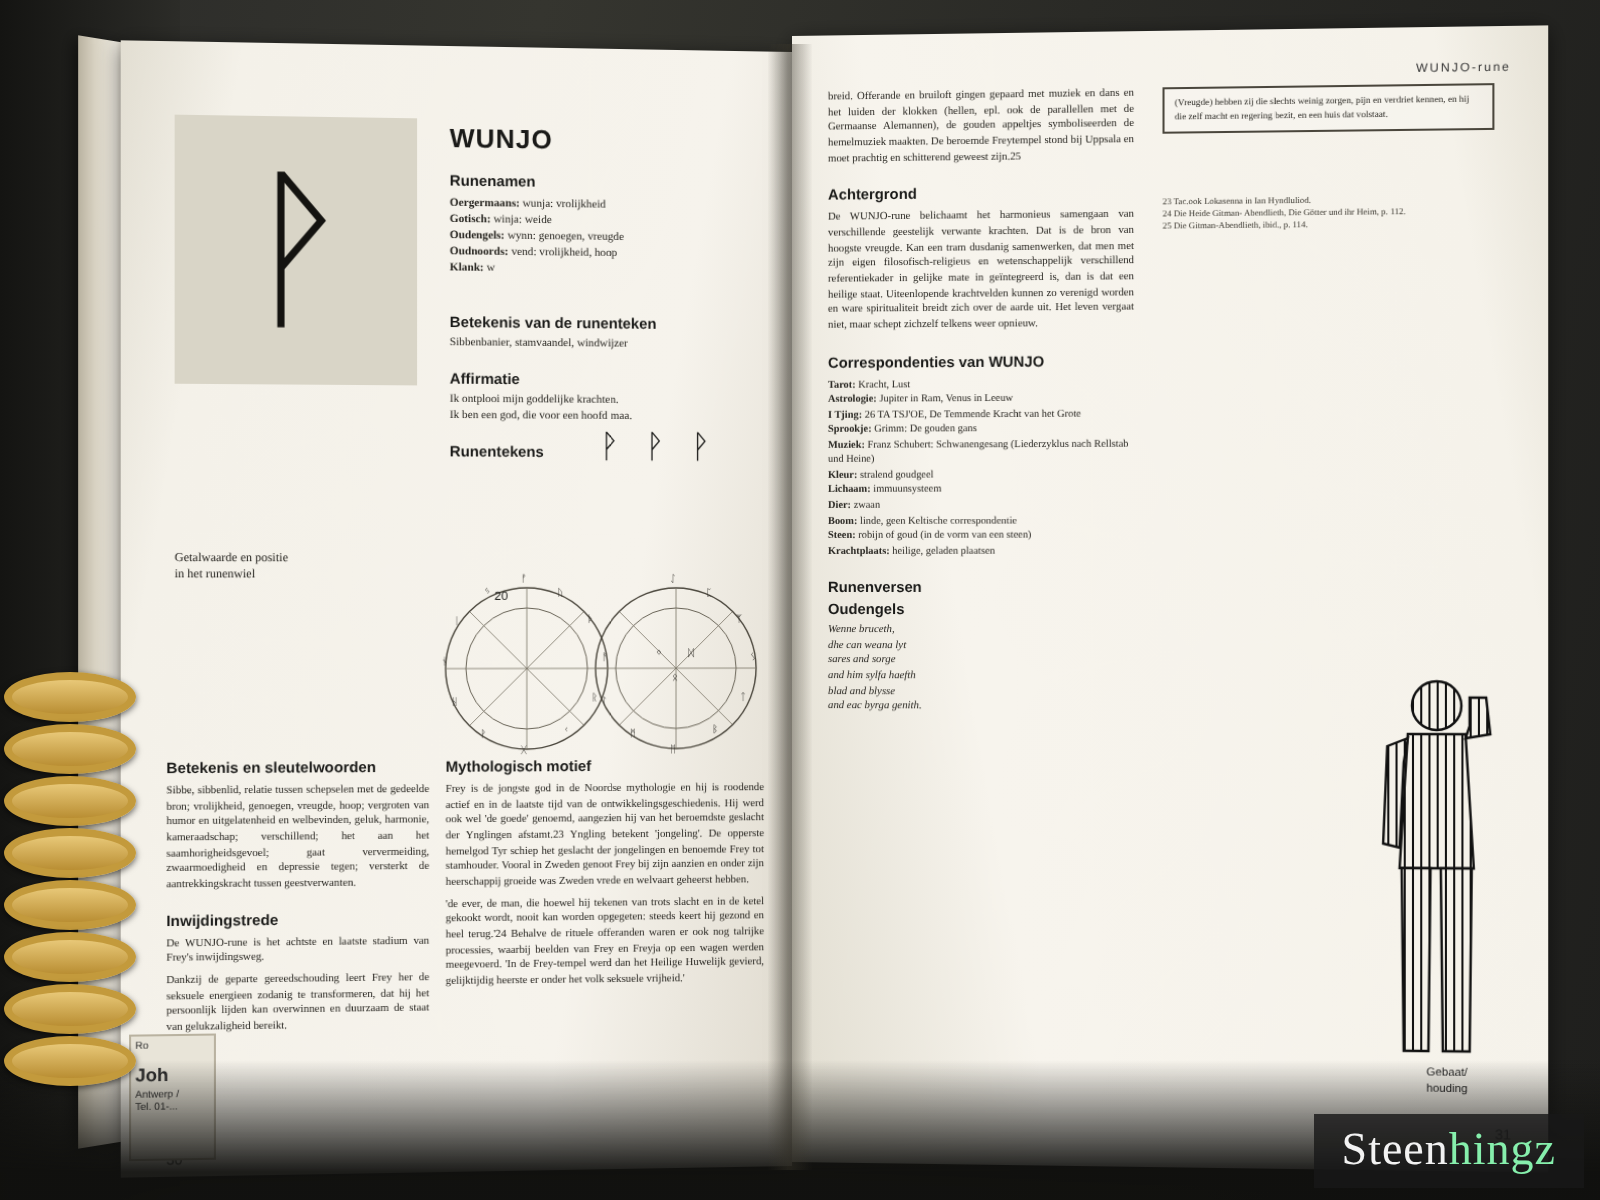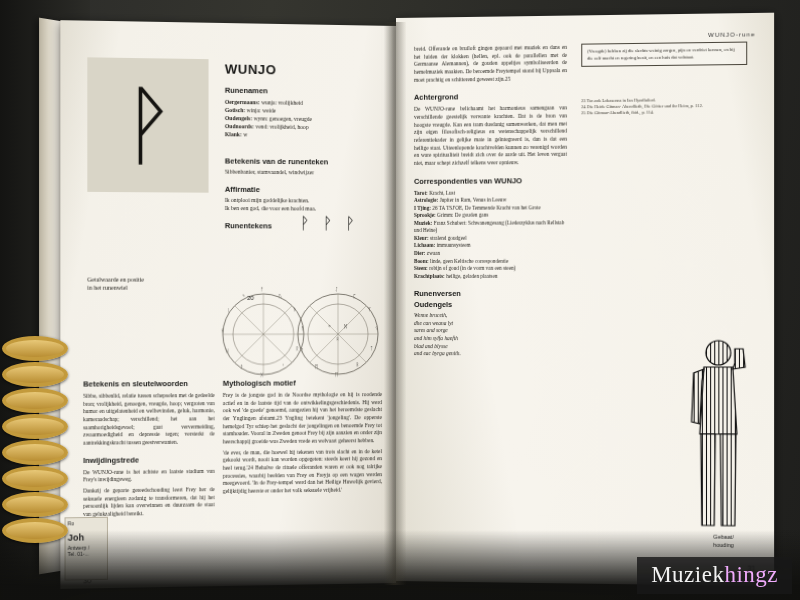--- a/index.html
+++ b/index.html
@@ -179,21 +179,21 @@
     right: 8px;
     bottom: 6px;
     background: rgba(25,25,25,0.82);
     color: #f2f2f2;
     font-family: "Liberation Serif", serif;
     font-size: 23px;
     padding: 5px 14px 6px 14px;
     letter-spacing: 0.5px;
     z-index: 40;
   }
-  .watermark .accent { color: #f0abfc; }
+  .watermark .accent { color: #86efac; }
   
   .tab {
     position: absolute;
     left: 4px;
     bottom: 8px;
     width: 36px;
     height: 56px;
     background: #e8e4d8;
     border: 1px solid #b9b2a0;
     font-family: "Liberation Sans", sans-serif;
@@ -422,16 +422,16 @@
 
       <div class="col folio" style="right:18px; bottom:14px;">31</div>
     </div>
 
     <div class="gutter"></div>
   </div>
 
   <div class="backdrop-bottom"></div>
 
   <div class="watermark">
-    <span>Muziek</span><span class="accent">hingz</span>
+    <span>Steen</span><span class="accent">hingz</span>
   </div>
 
 </div>
 
 </body></html>

